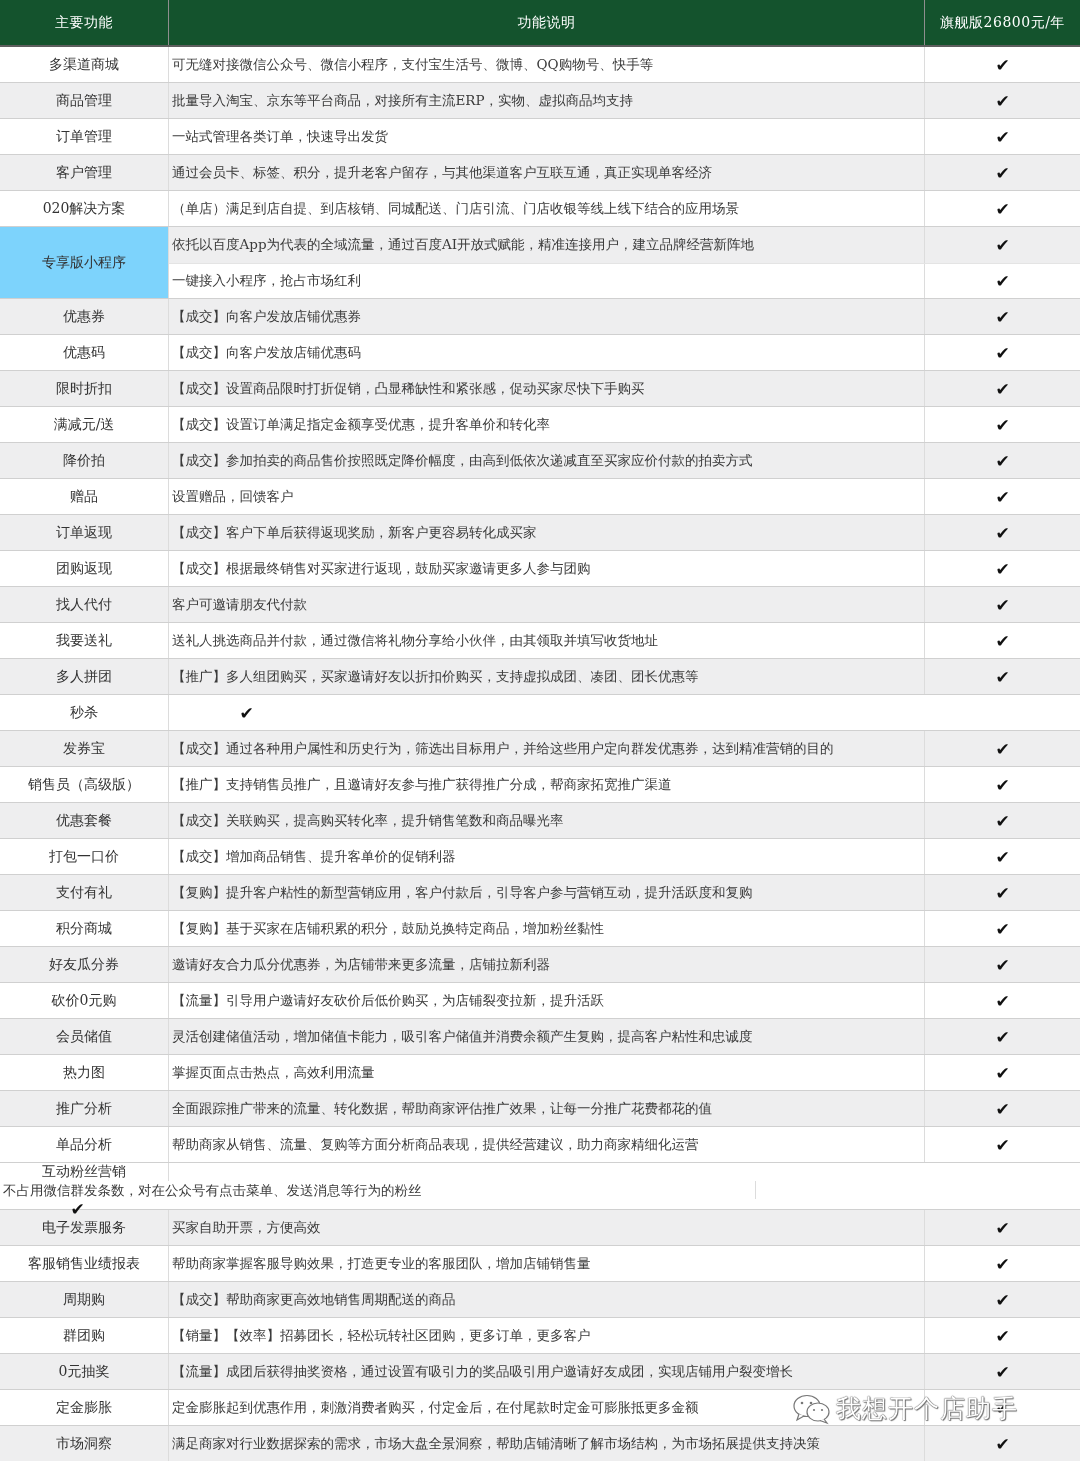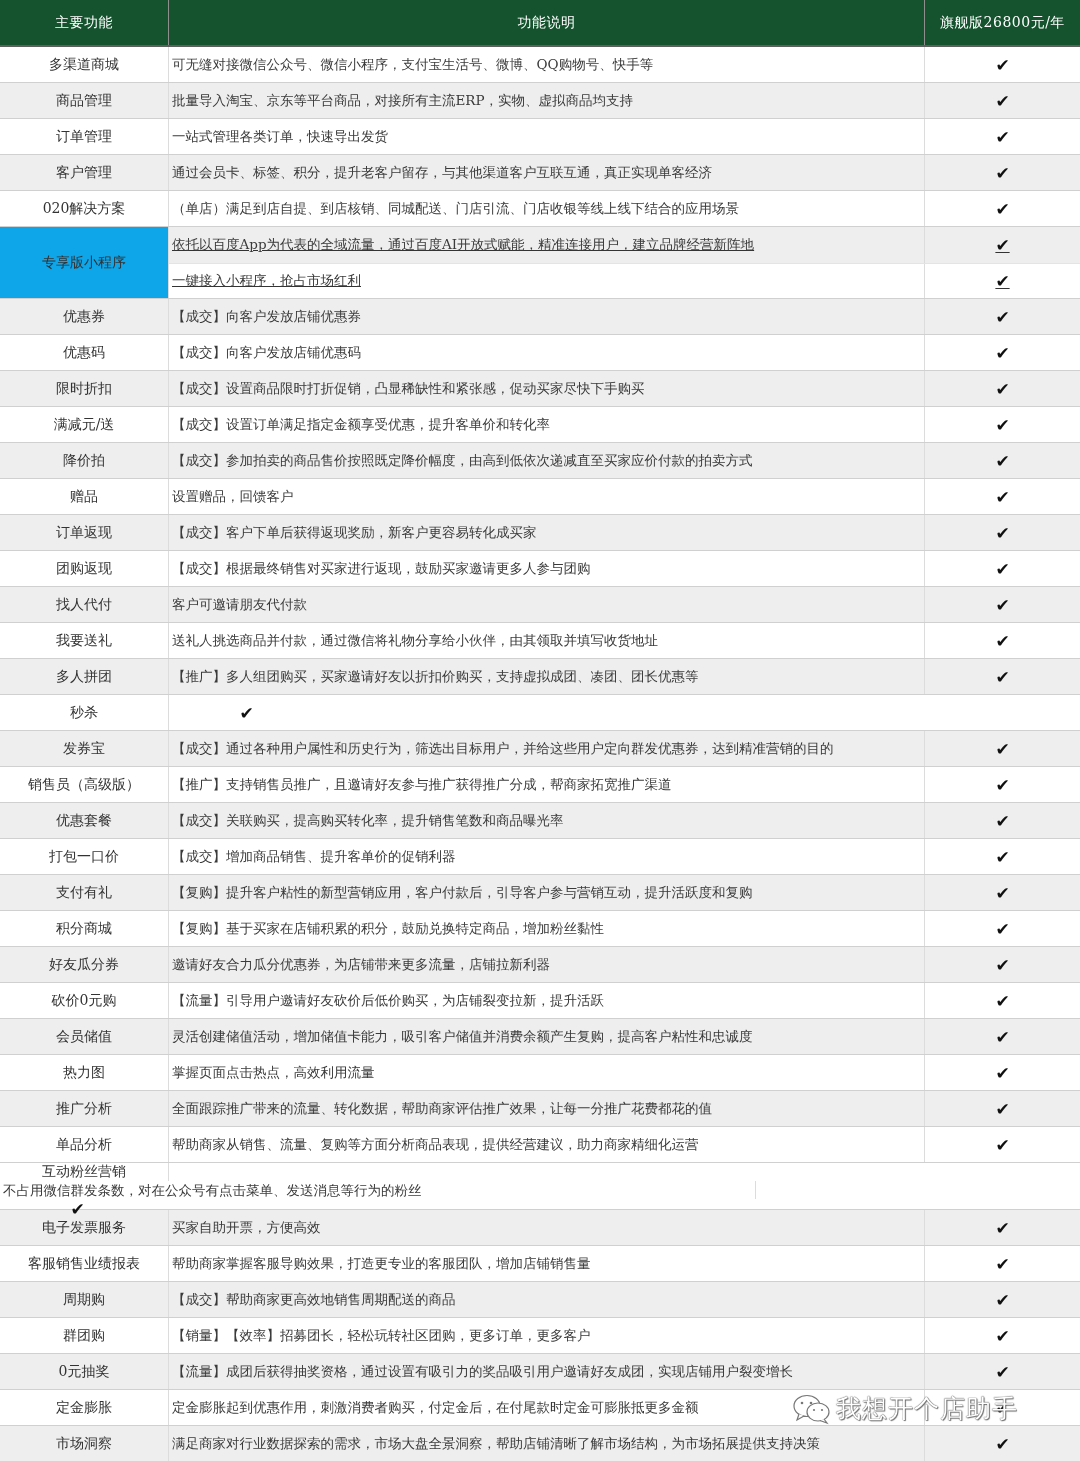--- a/index.html
+++ b/index.html
@@ -16,23 +16,23 @@
   .header .c1, .header .c2 { border-right: 1px solid #8e8e8e; }
   .row { display: flex; height: 36px; border-bottom: 1px solid #d0d0d0; box-sizing: border-box; }
   .row.alt { background: #eeeeef; }
   .row.tall { height: 47px; flex-direction: column; }
   .cell-name { display: flex; align-items: center; justify-content: center; font-size: 14px; color: #333; }
   .cell-desc { display: flex; align-items: center; padding-left: 3px; font-size: 13.5px; color: #3a3a3a;
                white-space: nowrap; }
   .cell-desc.multi { flex-direction: column; align-items: flex-start; justify-content: center; line-height: 18px; gap: 48px; }
   .cell-check { display: flex; align-items: center; justify-content: center; font-size: 17px; color: #111; font-family: "DejaVu Sans", sans-serif; }
   .group { display: flex; border-bottom: 1px solid #d0d0d0; box-sizing: border-box; height: 72px; }
-  .group .c1 { display: flex; align-items: center; justify-content: center; font-size: 14px; background: #0ea5e9; }
+  .group .c1 { display: flex; align-items: center; justify-content: center; font-size: 14px; background: #7dd3fc; }
   .group .sub { display: flex; flex-direction: column; flex: none; width: 911px; }
-  .group .sub .subrow { display: flex; height: 36px; box-sizing: border-box; text-decoration: underline; }
+  .group .sub .subrow { display: flex; height: 36px; box-sizing: border-box; }
   .group .sub .subrow.alt { background: #eeeeef; }
   .group .sub .subrow + .subrow { border-top: 1px solid #e4e4e4; }
   .watermark { position: absolute; left: 792px; top: 1392px; display: flex; align-items: center;
                color: #ffffff; font-family: "DejaVu Sans", sans-serif; font-size: 25px; letter-spacing: 1px;
                text-shadow: 0 0 1px #555, 0 0 1px #555, 1px 1px 1px #777; }
   .wm-icon { width: 40px; height: 32px; margin-right: 4px; }
 </style>
 </head>
 <body>
 

